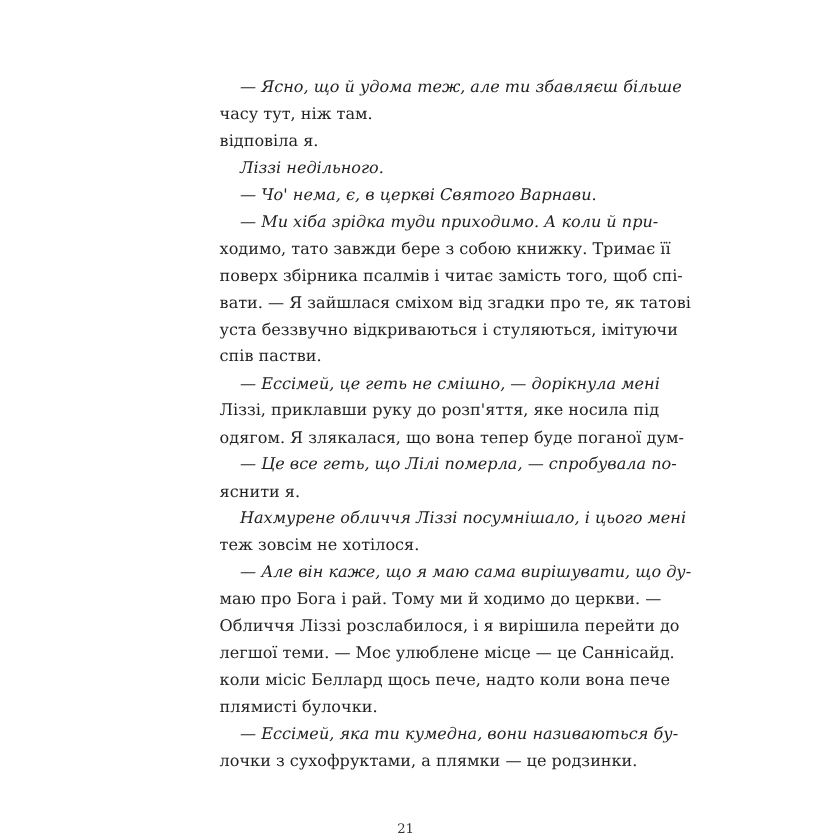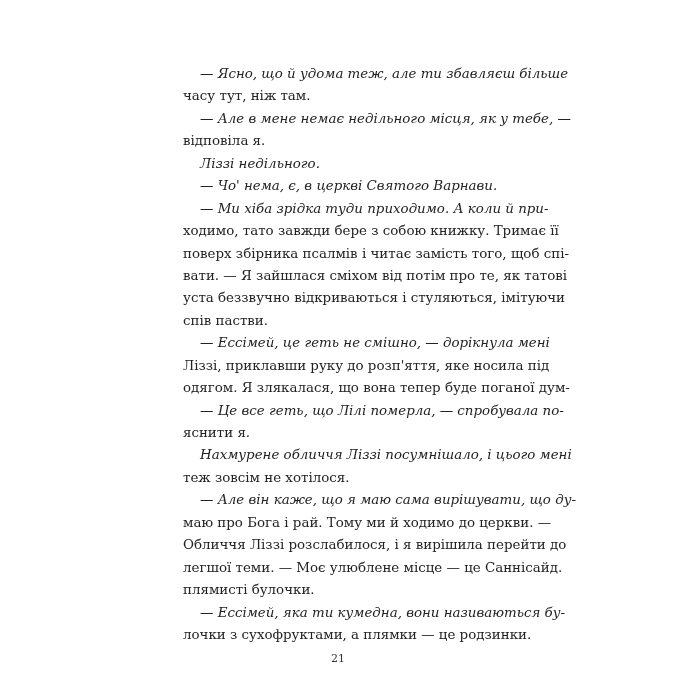--- a/index.html
+++ b/index.html
@@ -1,46 +1,46 @@
 <!DOCTYPE html>
 <html><head>
 <meta charset="utf-8">
 <style>
   html, body { margin:0; padding:0; }
   body { width:700px; height:700px; background:#ffffff; position:relative; overflow:hidden; }
   .page { position:absolute; left:183px; top:63px; width:335px; font-family:"DejaVu Serif", serif; font-size:13.4px; line-height:22.45px; color:#222222; }
   .line { display:block; white-space:nowrap; text-align:justify; text-align-last:justify; height:22.45px; }
   .line.last { text-align-last:left; }
   .line.ind { padding-left:17px;font-style:italic; }
-  .pagenum { position:absolute; left:0; width:676px; top:652px; text-align:center; font-family:"DejaVu Serif", serif; font-size:11px; color:#333333; }
+  .pagenum { position:absolute; left:0; width:676px; top:684px; text-align:center; font-family:"DejaVu Serif", serif; font-size:11px; color:#333333; }
 </style>
 </head>
 <body>
 
 <div class="page" id="page">
     <span class="line ind">— Ясно, що й удома теж, але ти збавляєш більше</span>
     <span class="line last">часу тут, ніж там.</span>
-    <span class="line ind">— Але в мене немає недільного місця, як у тебе, —</span>
     <span class="line last">відповіла я.</span>
     <span class="line ind last">Ліззі недільного.</span>
     <span class="line ind last">— Чо' нема, є, в церкві Святого Варнави.</span>
     <span class="line ind">— Ми хіба зрідка туди приходимо. А коли й при-</span>
     <span class="line">ходимо, тато завжди бере з собою книжку. Тримає її</span>
     <span class="line">поверх збірника псалмів і читає замість того, щоб спі-</span>
-    <span class="line">вати. — Я зайшлася сміхом від потім про те, як татові</span>
+    <span class="line">вати. — Я зайшлася сміхом від згадки про те, як татові</span>
     <span class="line">уста беззвучно відкриваються і стуляються, імітуючи</span>
     <span class="line last">спів пастви.</span>
     <span class="line ind">— Ессімей, це геть не смішно, — дорікнула мені</span>
     <span class="line">Ліззі, приклавши руку до розп'яття, яке носила під</span>
     <span class="line">одягом. Я злякалася, що вона тепер буде поганої дум-</span>
     <span class="line ind">— Це все геть, що Лілі померла, — спробувала по-</span>
     <span class="line last">яснити я.</span>
     <span class="line ind">Нахмурене обличчя Ліззі посумнішало, і цього мені</span>
     <span class="line last">теж зовсім не хотілося.</span>
     <span class="line ind">— Але він каже, що я маю сама вирішувати, що ду-</span>
     <span class="line">маю про Бога і рай. Тому ми й ходимо до церкви. —</span>
     <span class="line">Обличчя Ліззі розслабилося, і я вирішила перейти до</span>
     <span class="line">легшої теми. — Моє улюблене місце — це Саннісайд.</span>
+    <span class="line">коли місіс Беллард щось пече, надто коли вона пече</span>
     <span class="line last">плямисті булочки.</span>
     <span class="line ind">— Ессімей, яка ти кумедна, вони називаються бу-</span>
     <span class="line last">лочки з сухофруктами, а плямки — це родзинки.</span>
   </div>
 <div class="pagenum">21</div>
 
 </body></html>

